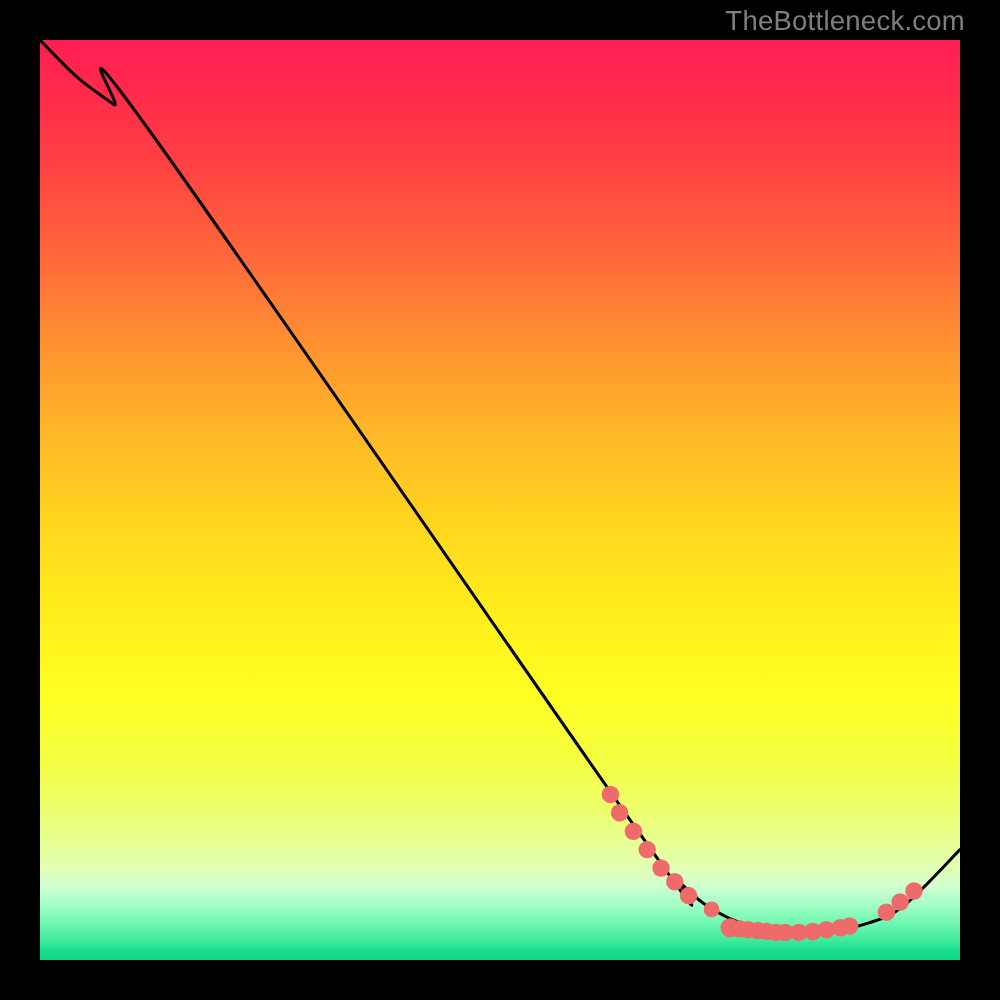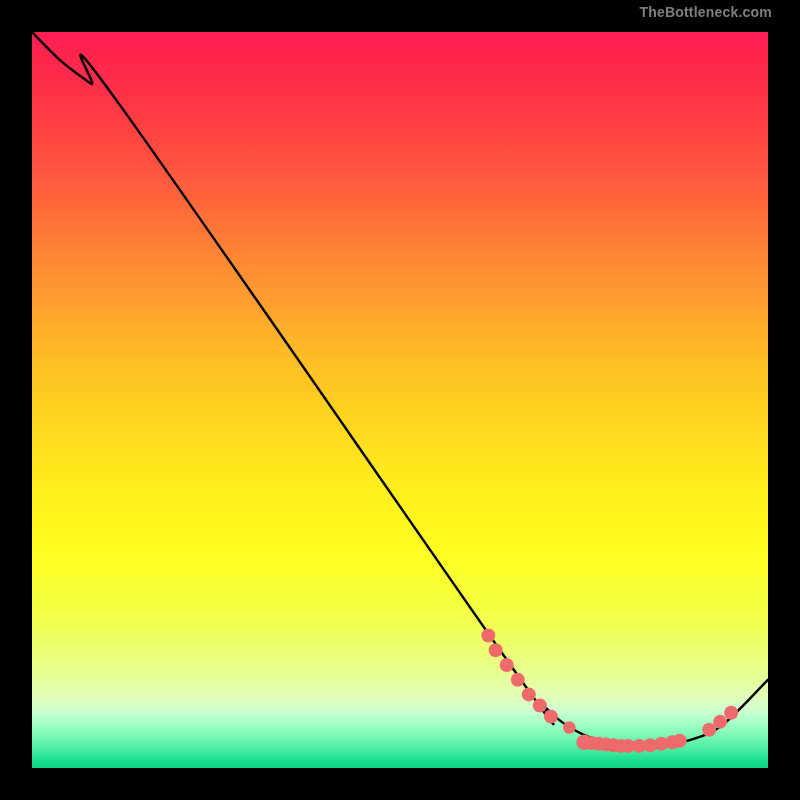--- a/index.html
+++ b/index.html
@@ -53,23 +53,23 @@
     left: 0;
     top: 0;
     width: 736px;
     height: 736px;
   }
   .watermark {
     position: absolute;
     top: 4px;
     right: 28px;
     color: #7f7f7f;
-    font-size: 14px;
+    font-size: 22px;
     letter-spacing: 0.2px;
-    font-weight: 700;
+    font-weight: 400;
   }
 </style>
 </head>
 <body>
 
 <div class="frame">
   <div class="watermark">TheBottleneck.com</div>
 
   <div class="plot">
     <svg class="curve" viewBox="0 0 736 736" preserveAspectRatio="none">

